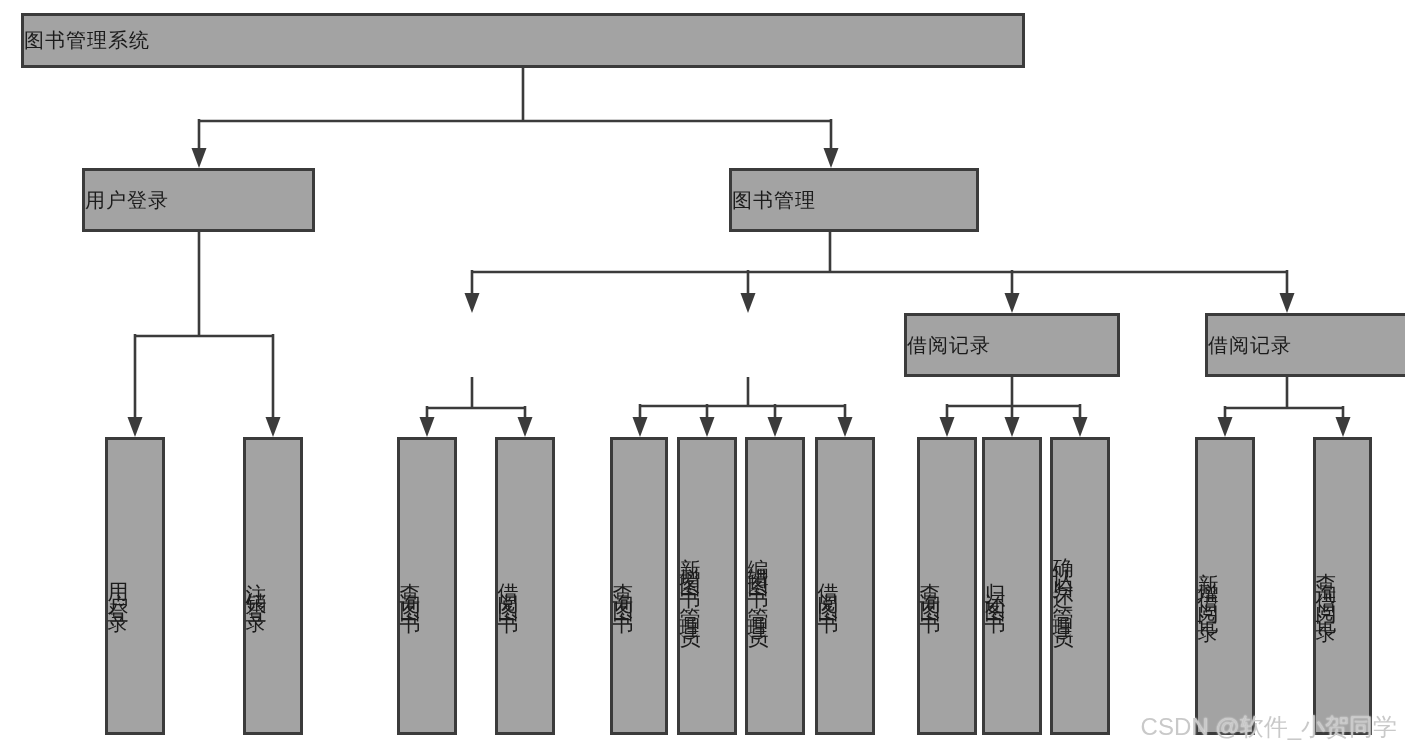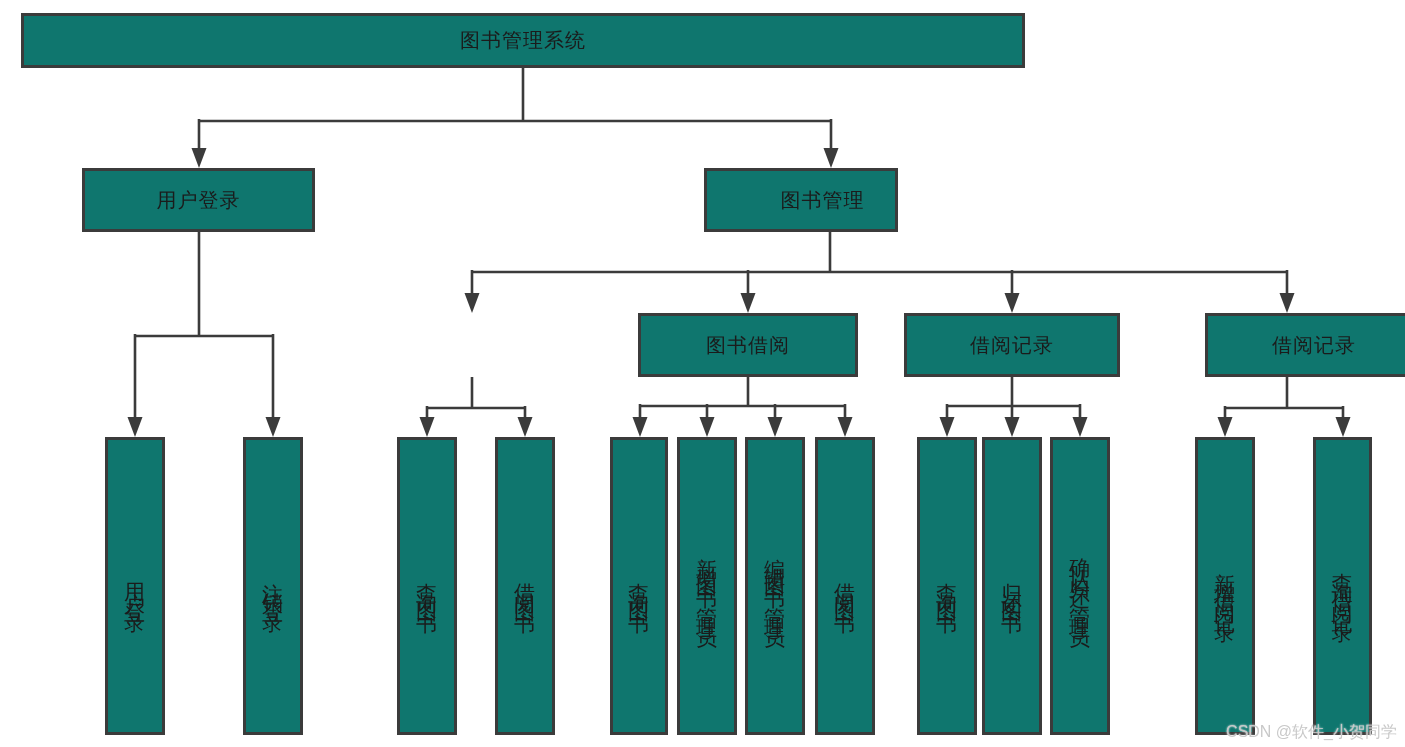--- a/index.html
+++ b/index.html
@@ -16,30 +16,29 @@
     background:var(--background);
     font-family:"Liberation Sans", sans-serif;
     color:var(--text);
     overflow:hidden;
   }
   svg.wires{position:absolute;left:0;top:0;color:var(--line);}
   .node{
     position:absolute;
     box-sizing:border-box;
     border:3px solid var(--line);
-    background:#0f766e;
+    background:#a3a3a3;
     display:flex;
     align-items:center;
-    justify-content:center;
     text-align:center;
   }
   .h-node{font-size:20px;letter-spacing:1px;}
   .root-node{left:21px;top:13px;width:1004px;height:55px;}
   .n-user{left:82px;top:168px;width:233px;height:64px;}
-  .n-mgmt{left:704px;top:168px;width:194px;height:64px;padding-left:43px;}
+  .n-mgmt{left:729px;top:168px;width:250px;height:64px;}
   .n-rec{left:362px;top:313px;width:220px;height:64px;}
   .n-bor{left:638px;top:313px;width:220px;height:64px;}
   .n-cur{left:904px;top:313px;width:216px;height:64px;}
   .n-hist{left:1178px;top:313px;width:218px;height:64px;margin-left:27px;}
   .leaf{
     top:437px;height:298px;width:60px;
     font-size:21px;
   }
   .leaf .vtext{
     writing-mode:vertical-rl;
@@ -48,21 +47,21 @@
     max-height:292px;
   }
   .lf-1{left:105px;} .lf-2{left:243px;}
   .lf-3{left:397px;} .lf-4{left:495px;}
   .lf-5{left:610px;width:58px;} .lf-6{left:677px;} .lf-7{left:745px;} .lf-8{left:815px;}
   .lf-9{left:917px;} .lf-10{left:982px;} .lf-11{left:1050px;}
   .lf-12{left:1195px;} .lf-13{left:1313px;width:59px;}
   .watermark{
     position:absolute;
     right:8px;bottom:4px;
-    font-size:16px;
+    font-size:24px;
     color:var(--watermark);
     text-shadow:0 0 2px #ffffff;
     z-index:5;
     pointer-events:none;
     white-space:nowrap;
   }
 </style>
 </head>
 <body>
 
@@ -105,23 +104,20 @@
     <span>图书管理系统</span>
   </div>
 
   <div class="node h-node n-user">
     <span>用户登录</span>
   </div>
   <div class="node h-node n-mgmt">
     <span>图书管理</span>
   </div>
 
-  <div class="node h-node n-bor">
-    <span>图书借阅</span>
-  </div>
   <div class="node h-node n-cur">
     <span>借阅记录</span>
   </div>
   <div class="node h-node n-hist">
     <span>借阅记录</span>
   </div>
 
   <div class="node leaf lf-1">
     <span class="vtext">用户登录</span>
   </div>

